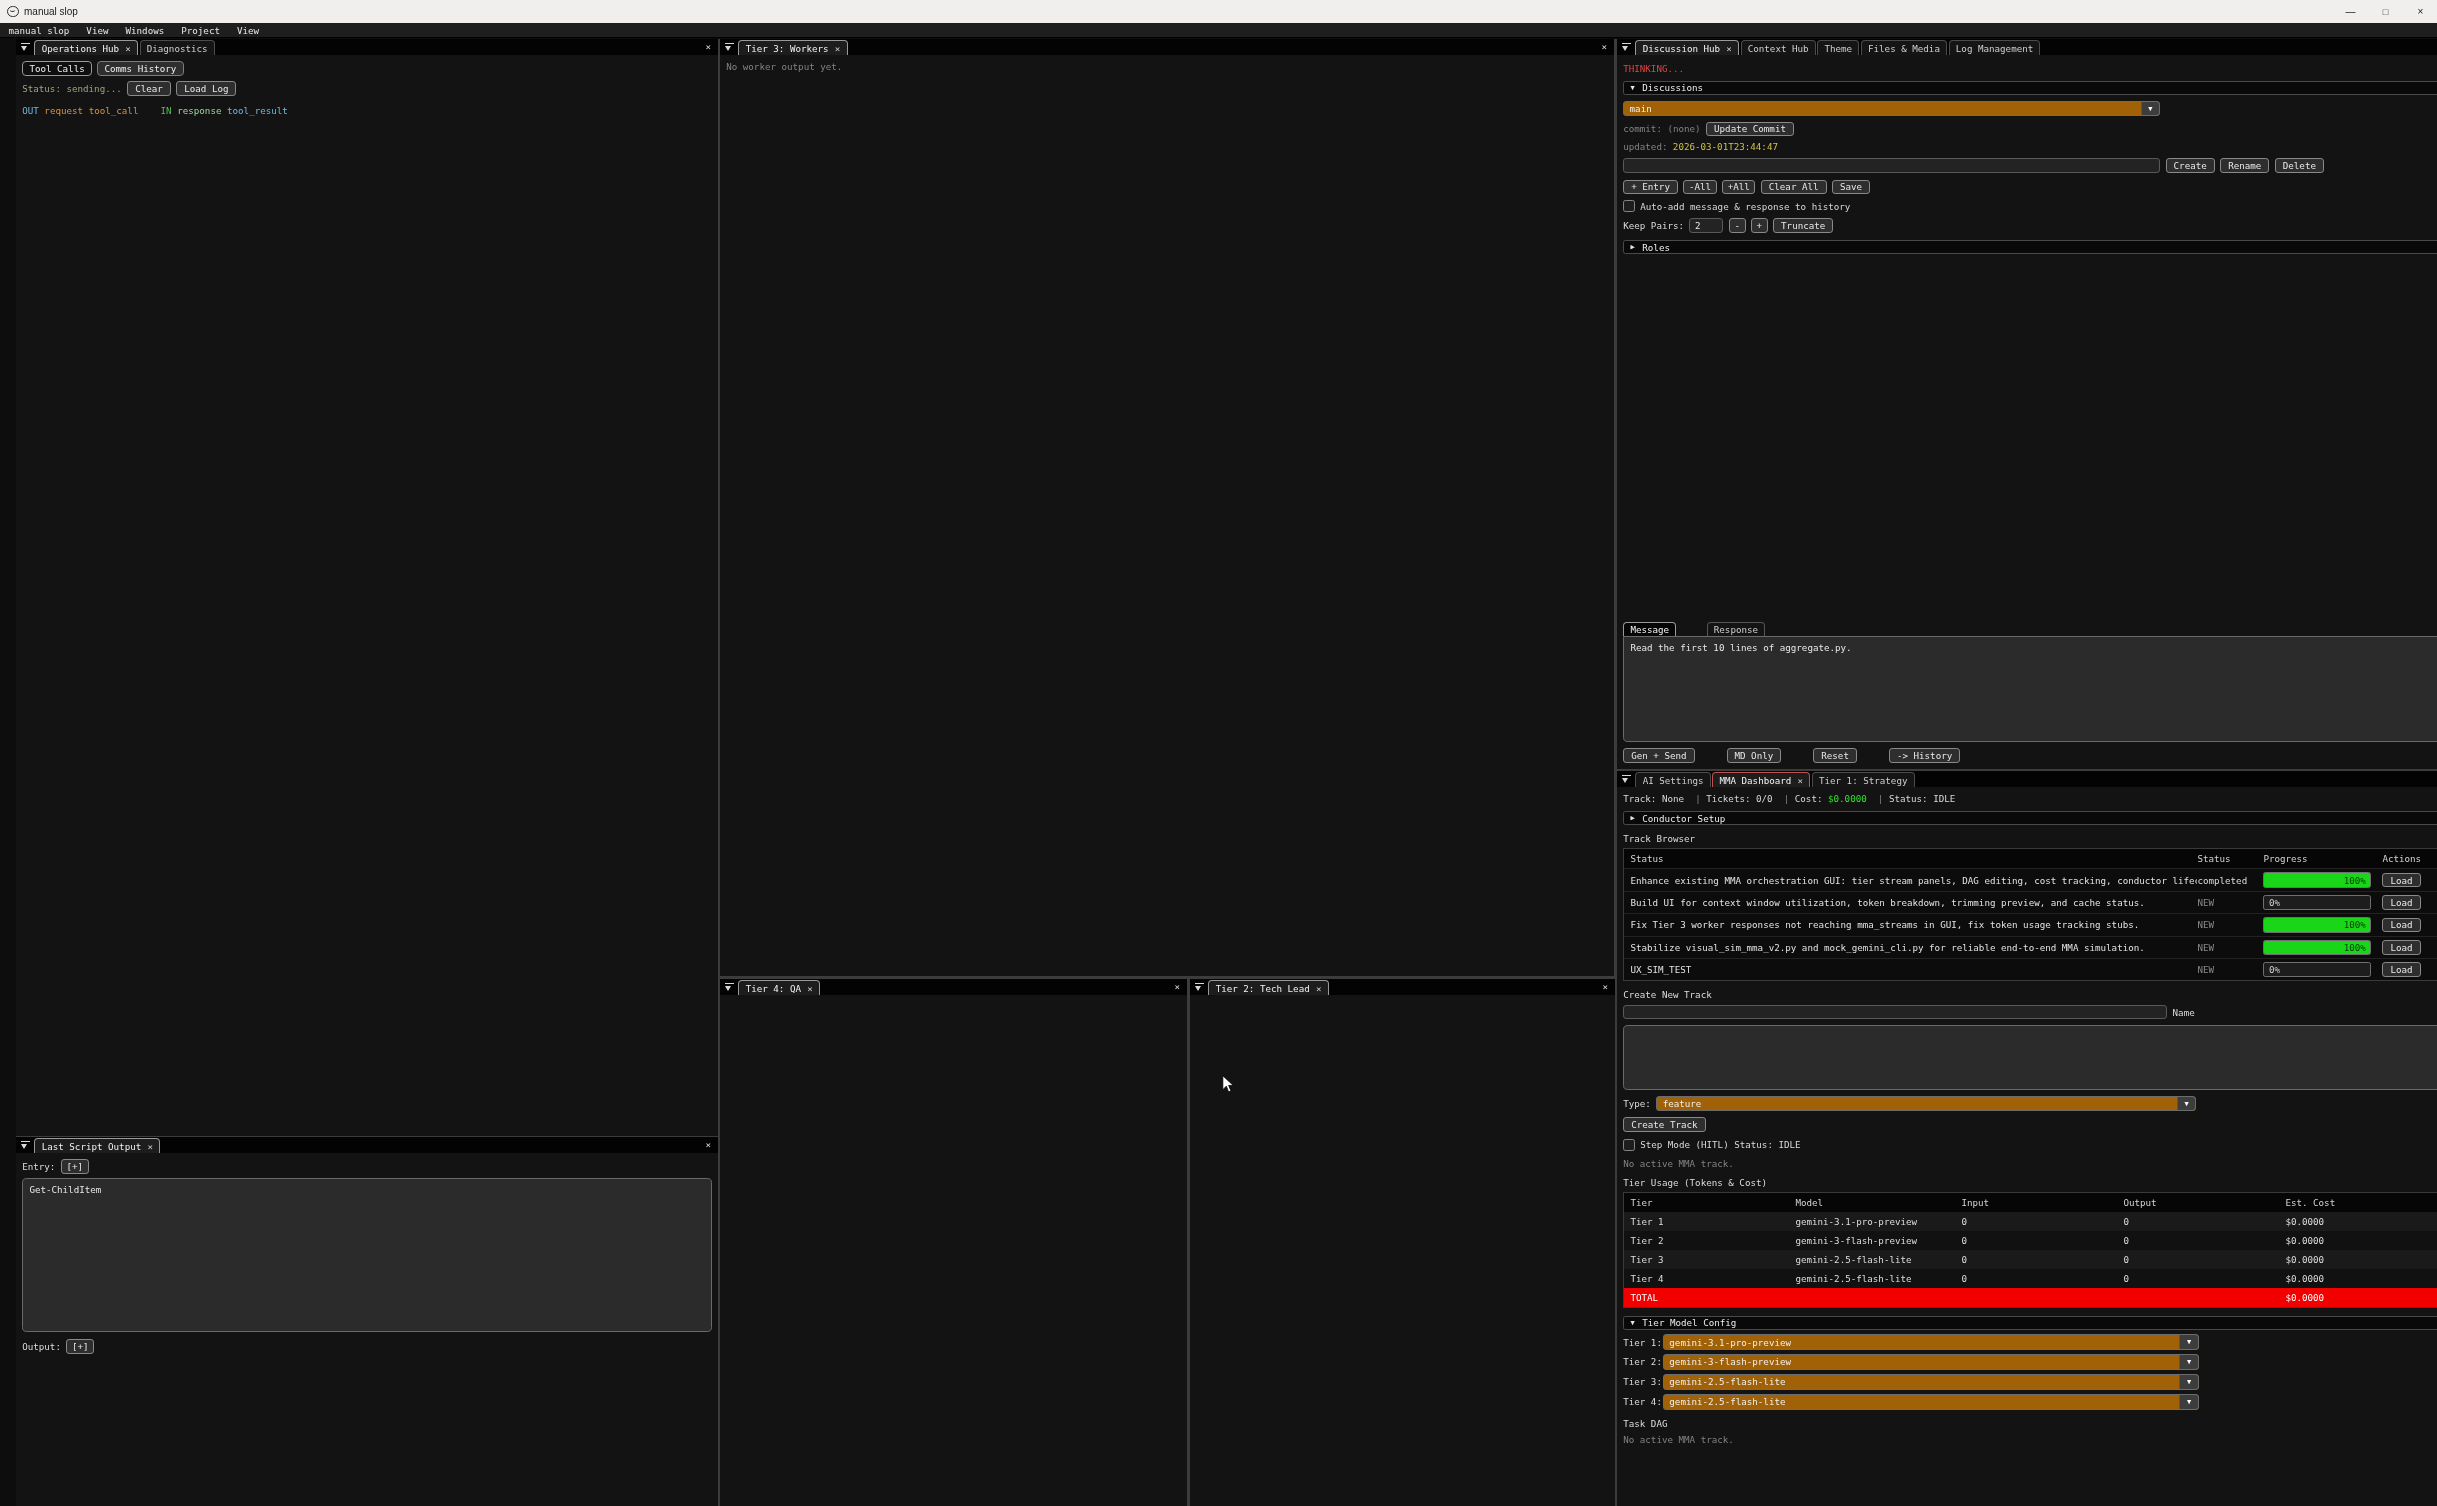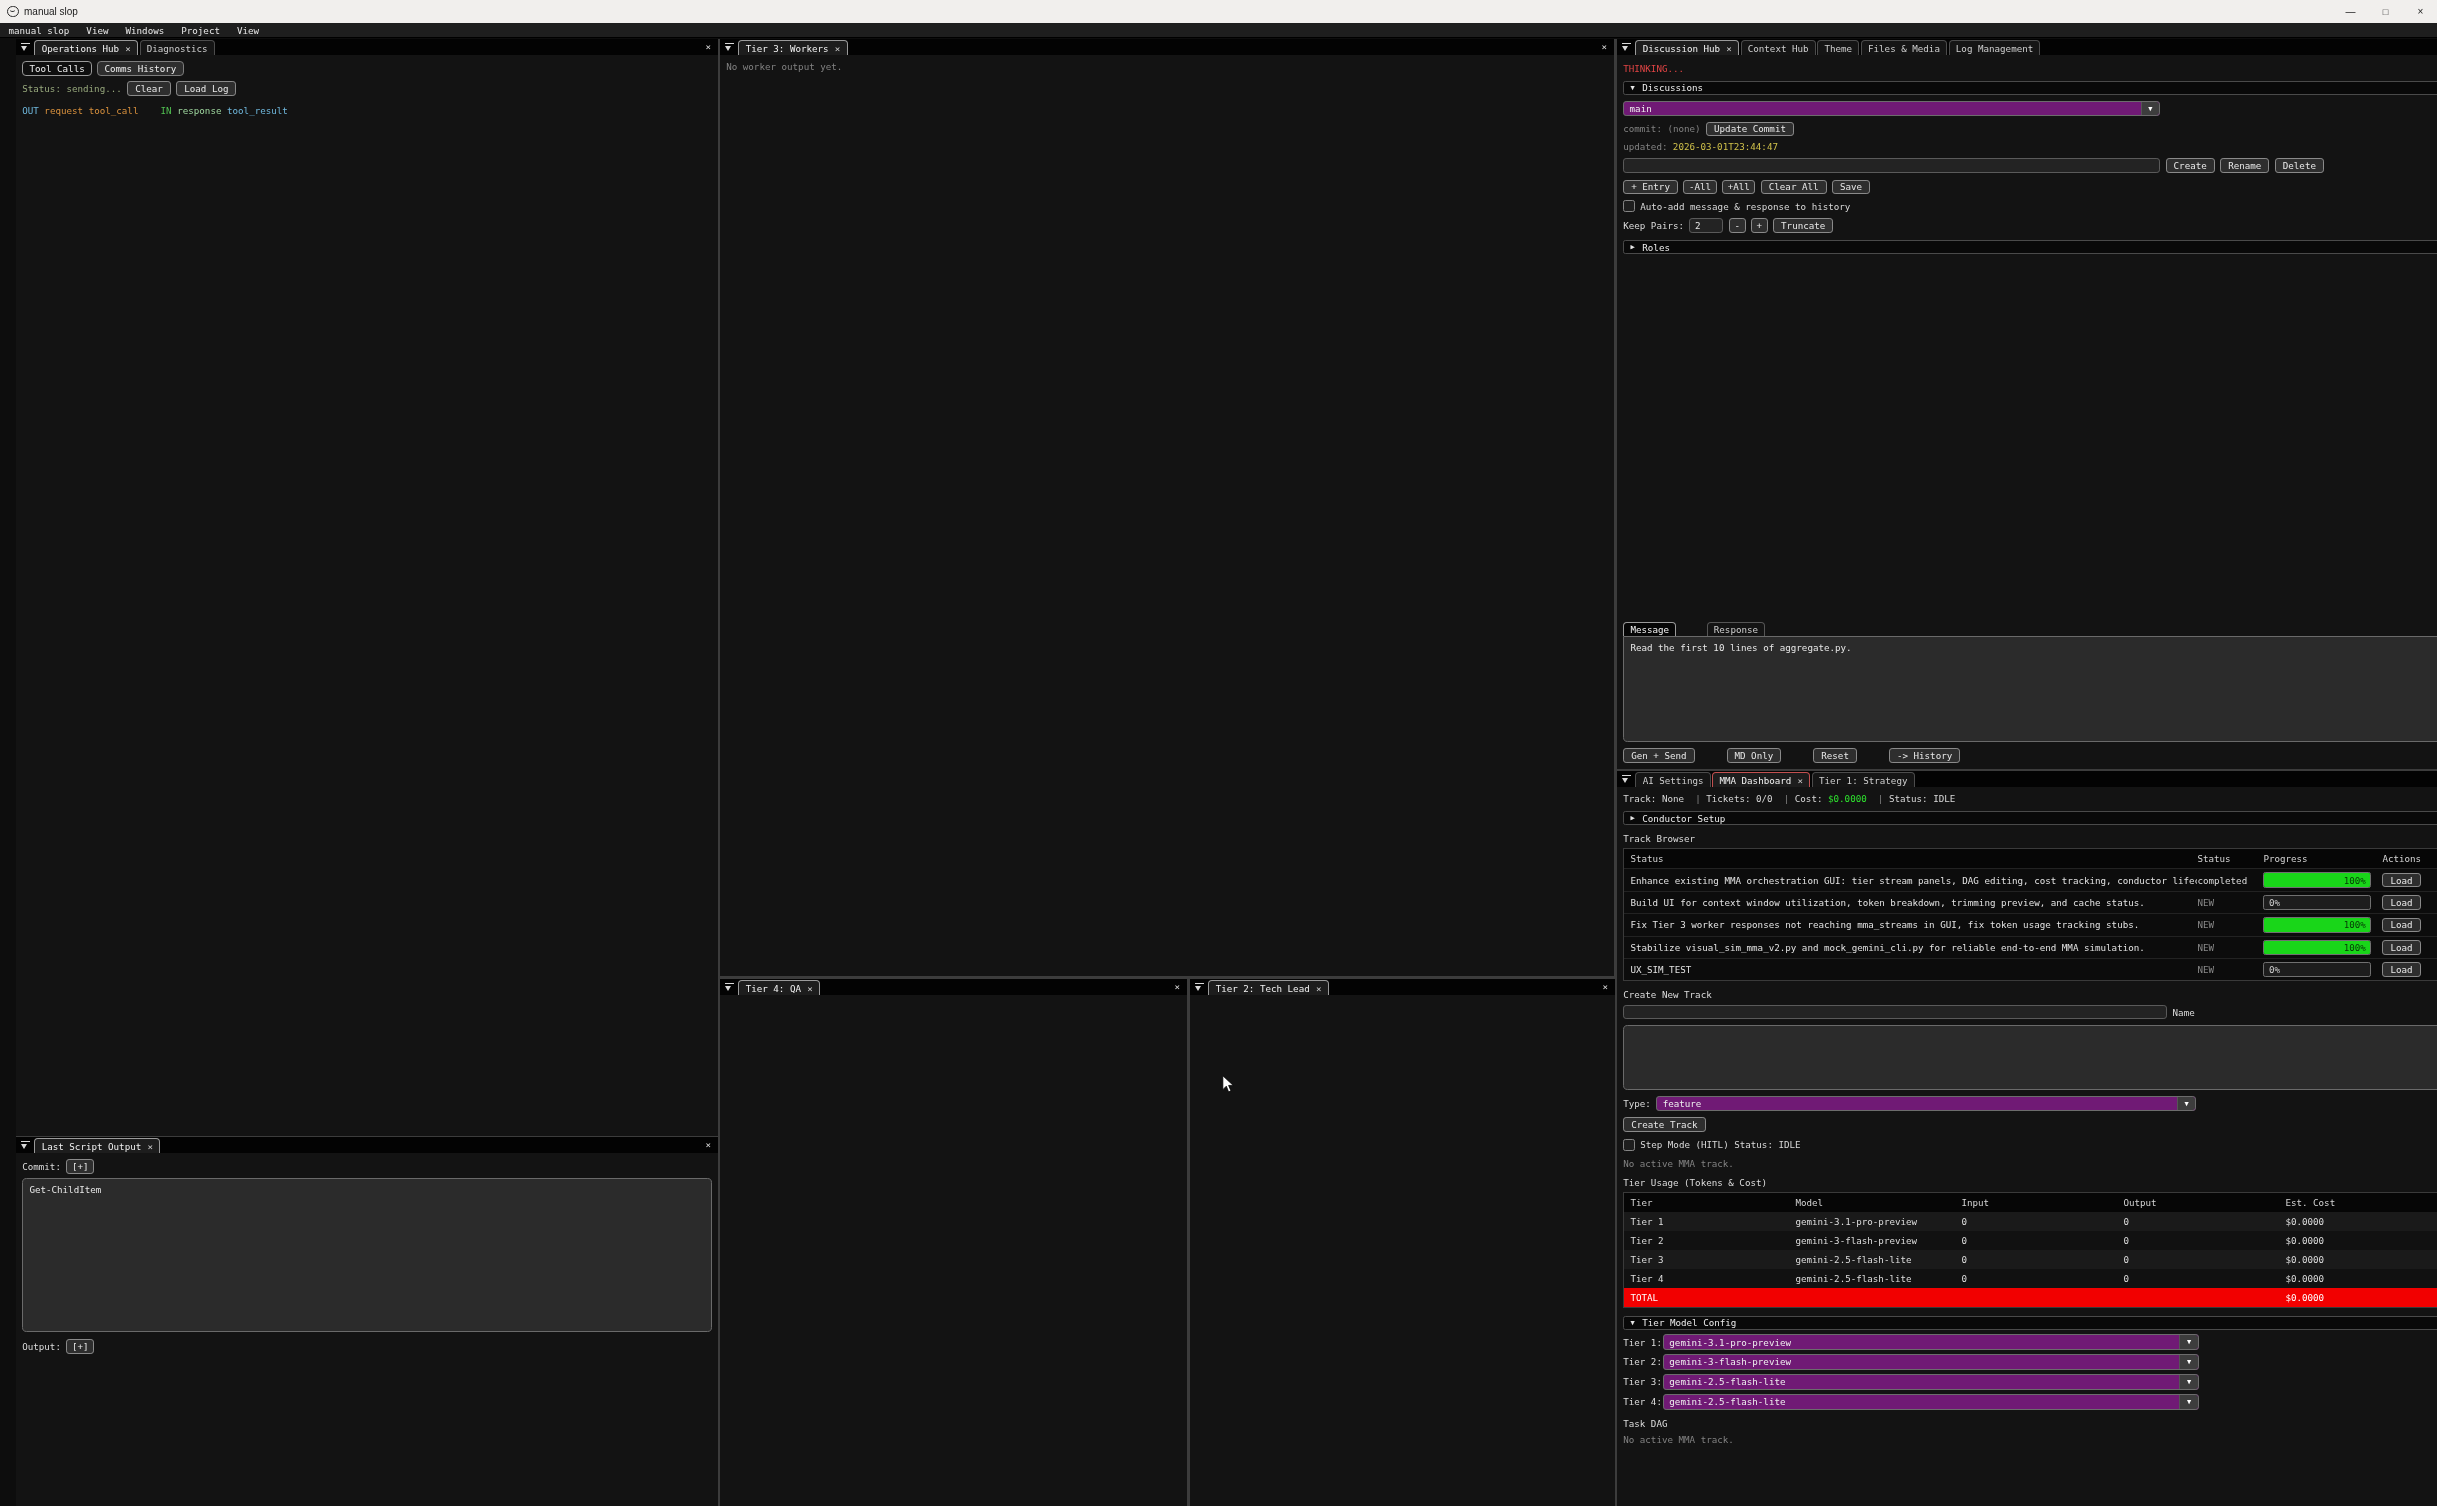--- a/index.html
+++ b/index.html
@@ -46,21 +46,21 @@
   .pad { padding:6.2px; display:flex; flex-direction:column; flex:1 1 auto; min-height:0; }
 
   
   .btn { display:inline-flex; align-items:center; justify-content:center; background:#2e2e2e; border:0.8px solid #8a8a8a;
          border-radius:3.1px; height:14.6px; padding:0 7px; color:#e8e8e8; white-space:nowrap; }
   .btn.small { padding:0 4.6px; }
   .row { display:flex; align-items:center; gap:5.4px; flex:none; }
   .secbar { display:flex; align-items:center; gap:7.7px; height:14px; background:#090909; border:0.8px solid #4a4a4a;
             border-radius:2.3px; padding:0 6.2px; color:#ededed; flex:none; }
   .tri { font-size:7px; color:#e8e8e8; }
-  .combo { display:flex; align-items:center; justify-content:space-between; background:#701a75; border:0.8px solid #6c6c6c;
+  .combo { display:flex; align-items:center; justify-content:space-between; background:#a16207; border:0.8px solid #6c6c6c;
            border-radius:3.1px; height:15.4px; padding-left:5.4px; color:#efefef; overflow:hidden; flex:none; }
   .combo-arrow { width:18.5px; align-self:stretch; background:#3d3d3d; border-left:0.8px solid #555; border-radius:0 2.3px 2.3px 0;
                  display:flex; align-items:center; justify-content:center; font-size:7px; color:#fff; }
   .tinput { background:#232323; border:0.8px solid #5a5a5a; border-radius:3.1px; height:14.6px; color:#e8e8e8;
             padding:0 4.6px; font-family:inherit; font-size:9.2px; }
   .cb { width:11.6px; height:11.6px; background:#1e1e1e; border:0.8px solid #858585; border-radius:2.3px; flex:none; }
   .tbox { background:#2b2b2b; border:0.8px solid #6a6a6a; border-radius:4.6px; color:#e8e8e8; padding:4.6px 6.2px;
           font-family:inherit; font-size:9.2px; resize:none; width:100%; outline:none; }
   .graytxt { color:#828282; }
   .label { color:#dcdcdc; flex:none; }
@@ -163,21 +163,21 @@
     <div class="tabbar">
       <span class="dockmenu"></span>
       <div class="tab active">
         <span>Last Script Output</span>
         <span class="tclose">×</span>
       </div>
       <span class="barclose">×</span>
     </div>
     <div class="pad">
       <div class="row">
-        <span class="label">Commit:</span>
+        <span class="label">Entry:</span>
         <span class="btn small">[+]</span>
       </div>
       <textarea class="tbox" style="height: 154px; margin-top: 4.6px;">Get-ChildItem</textarea>
       <div class="row" style="margin-top:7px;">
         <span class="label">Output:</span>
         <span class="btn small">[+]</span>
       </div>
     </div>
   </div>
 

